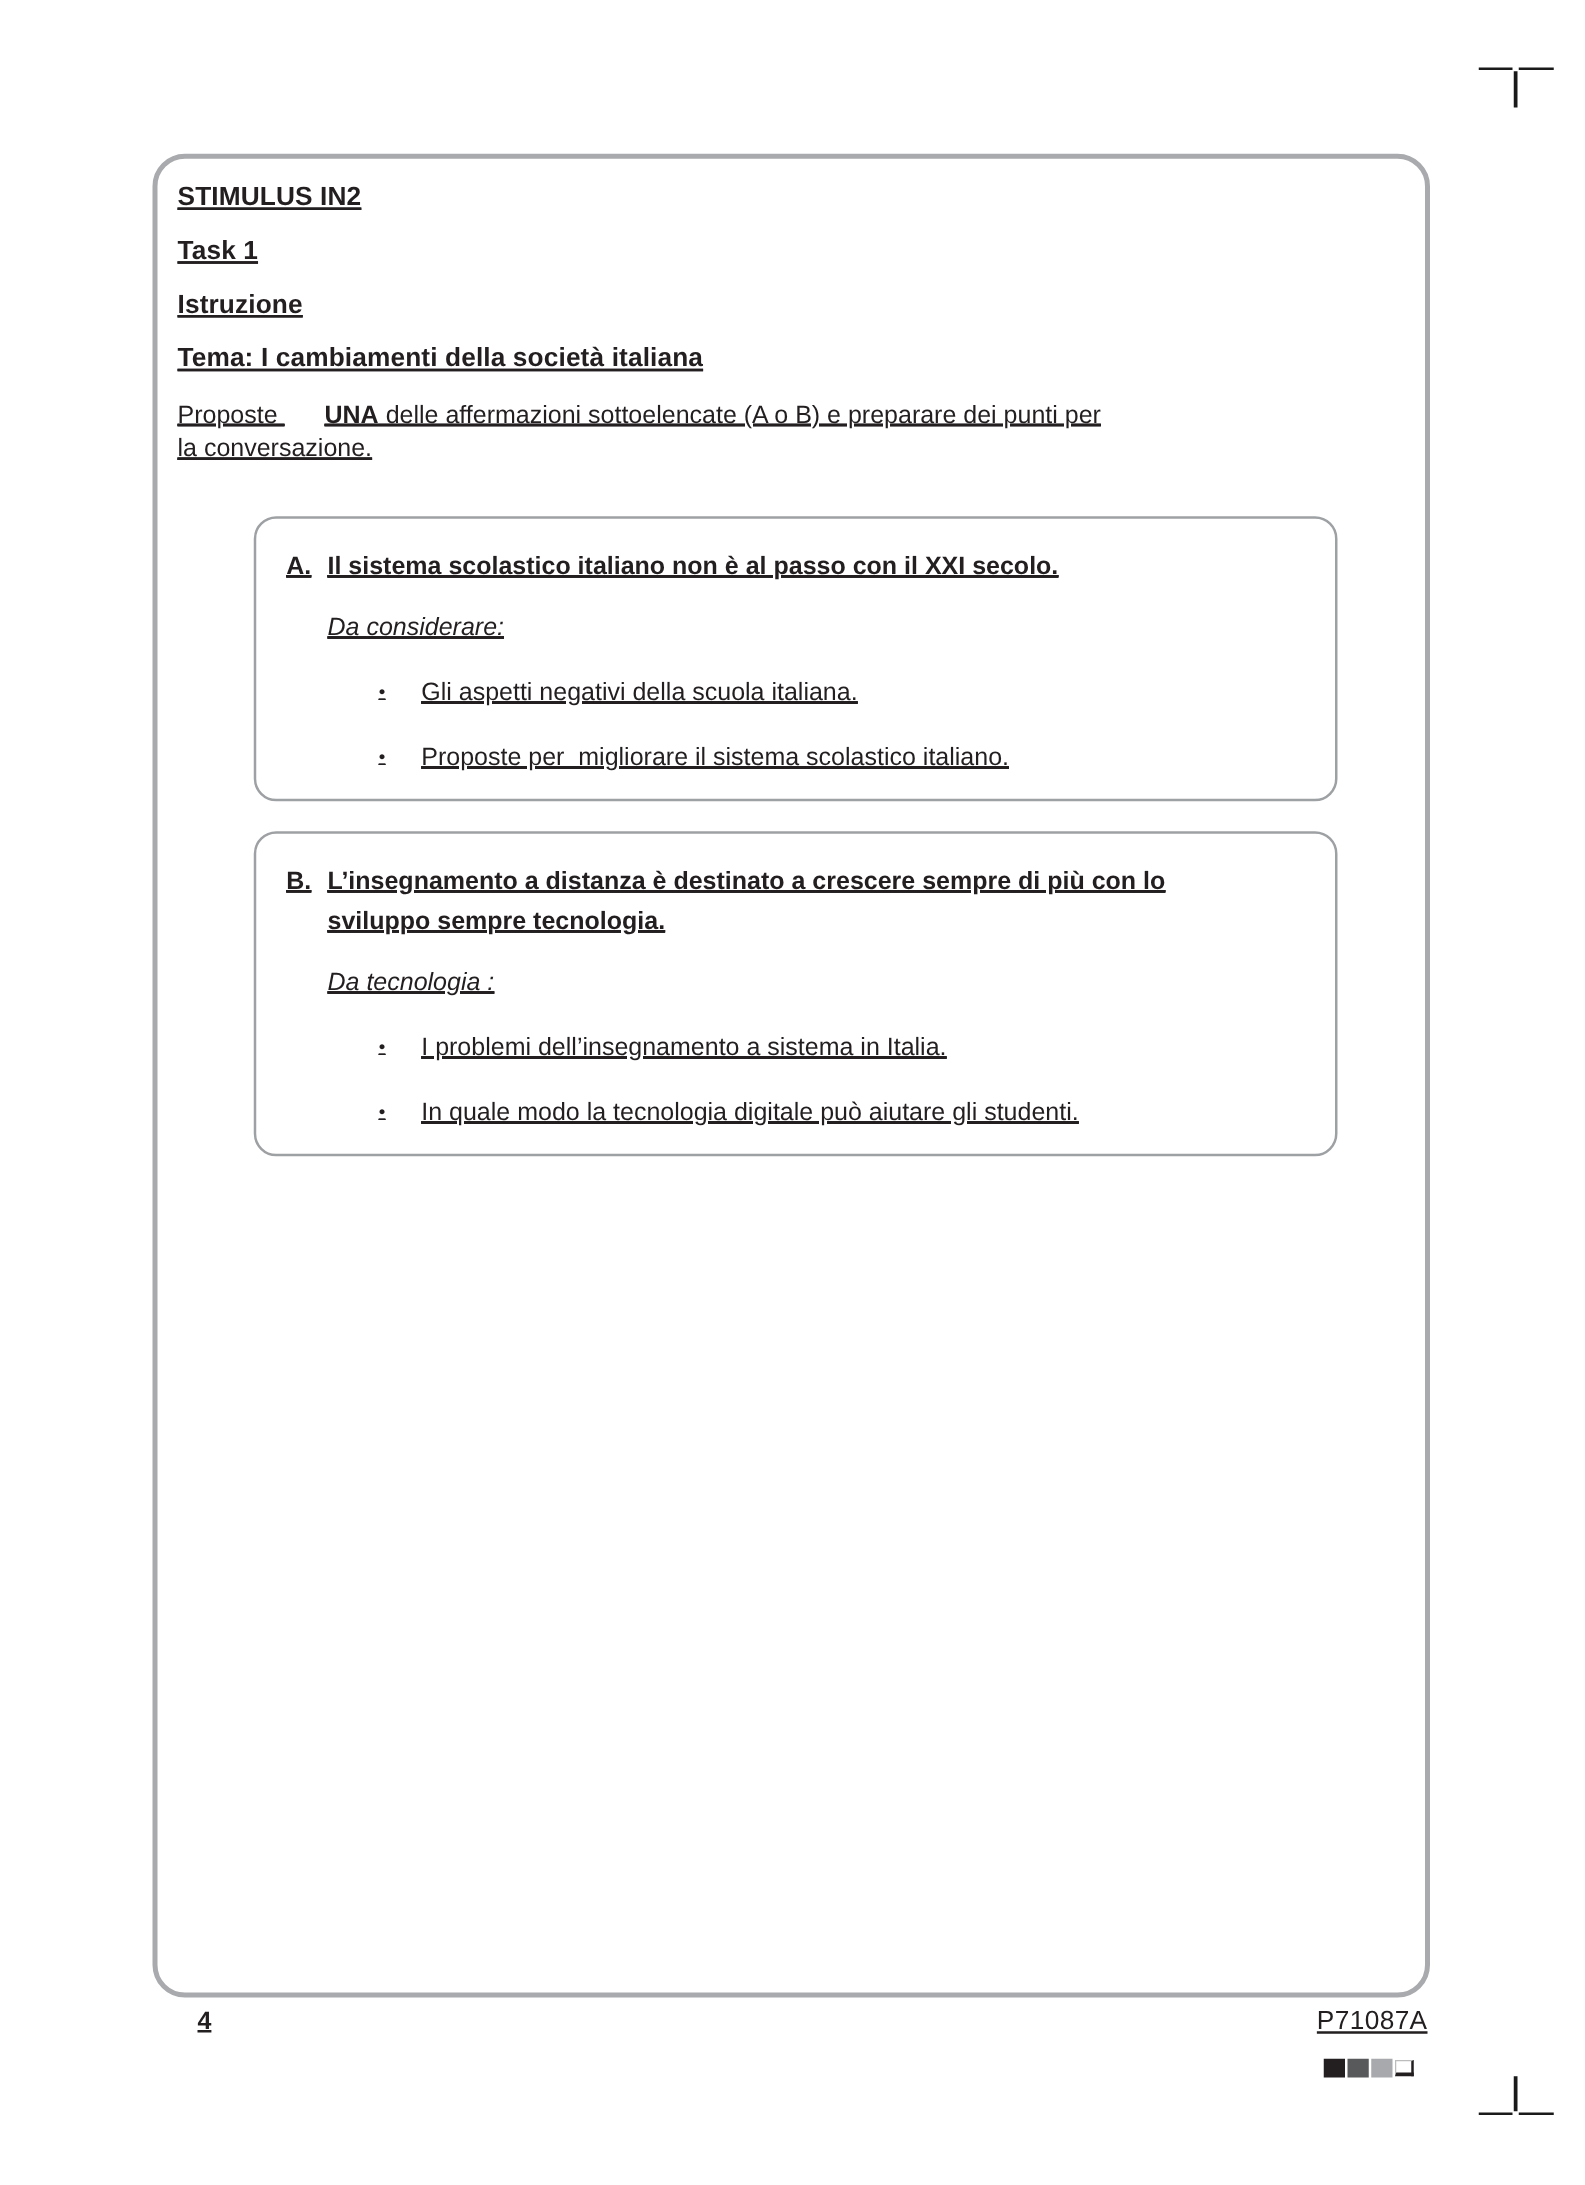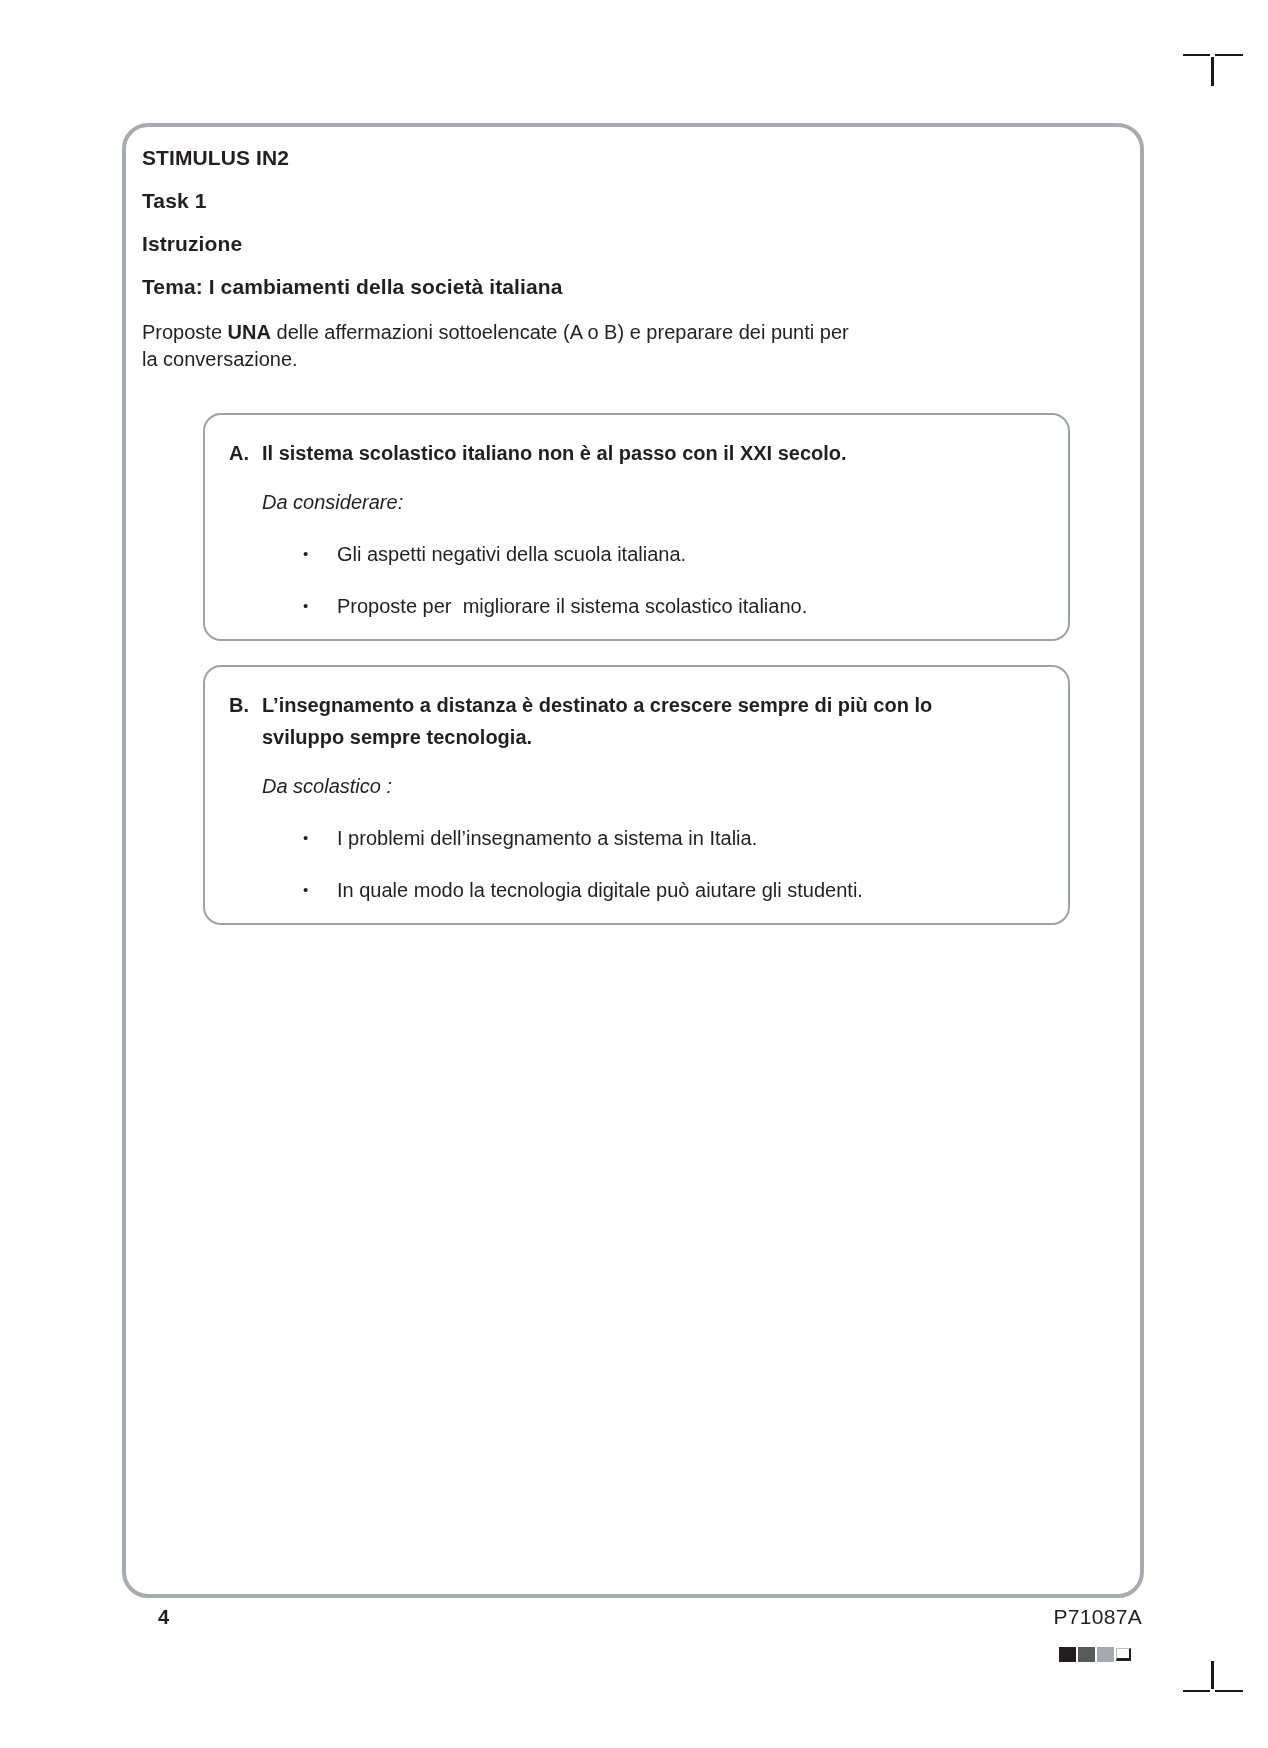--- a/index.html
+++ b/index.html
@@ -1,15 +1,15 @@
 <!DOCTYPE html>
 <html><head>
 <meta charset="utf-8">
 <style>
-  * { box-sizing: border-box; }
+  * { box-sizing: border-box; text-decoration: underline; }
   html, body { margin: 0; padding: 0; background: #ffffff; }
   .page {
     position: relative;
     width: 1268px;
     height: 1748px;
     background: #ffffff;
     font-family: "Liberation Sans", "DejaVu Sans", sans-serif;
     color: #231f20;
     overflow: hidden;
   }
@@ -33,21 +33,21 @@
     line-height: 21px;
     margin: 0 0 22px 0;
     letter-spacing: 0.1px;
   }
   .intro-para {
     font-size: 20px;
     line-height: 27px;
     margin: 0;
     font-weight: normal;
   }
-  .intro-para b { font-weight: bold; }
+  .intro-para b { font-weight: bold; margin-left: 32px; }
 
   
   .option-card {
     width: 867px;
     margin-left: 61px;
     border: 2px solid #9ea1a4;
     border-radius: 18px;
     background: #ffffff;
     padding: 22px 26px 20px 24px;
   }
@@ -181,21 +181,21 @@
     </div>
 
     <div class="option-card second">
       <div class="opt-row">
         <div class="opt-label">B.</div>
         <div class="opt-text">
           <span>L’insegnamento a distanza è destinato a crescere sempre di più con lo</span>
             <span>sviluppo sempre tecnologia.</span>
         </div>
       </div>
-      <div class="consider">Da scolastico :</div>
+      <div class="consider">Da tecnologia :</div>
       <div class="bullet-row">
         <div class="bullet-dot">•</div>
         <div class="bullet-text">I problemi dell’insegnamento a sistema in Italia.</div>
       </div>
       <div class="bullet-row">
         <div class="bullet-dot">•</div>
         <div class="bullet-text">In quale modo la tecnologia digitale può aiutare gli studenti.</div>
       </div>
     </div>
 

